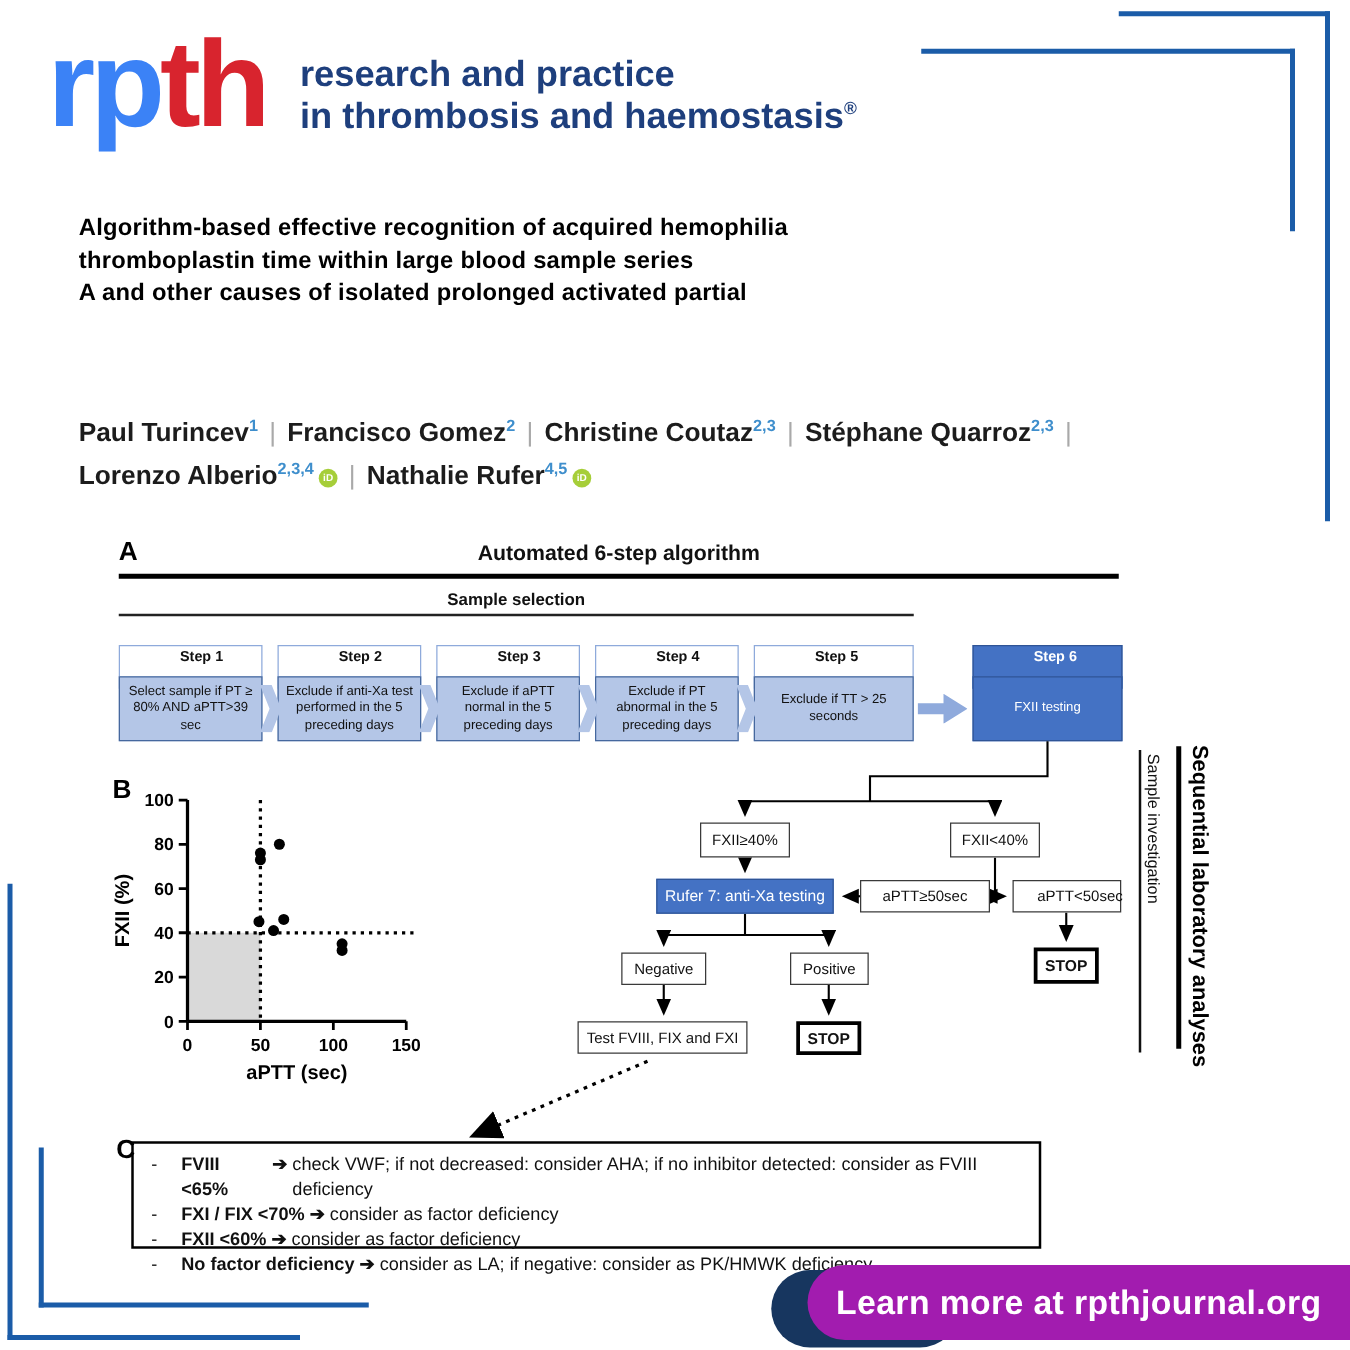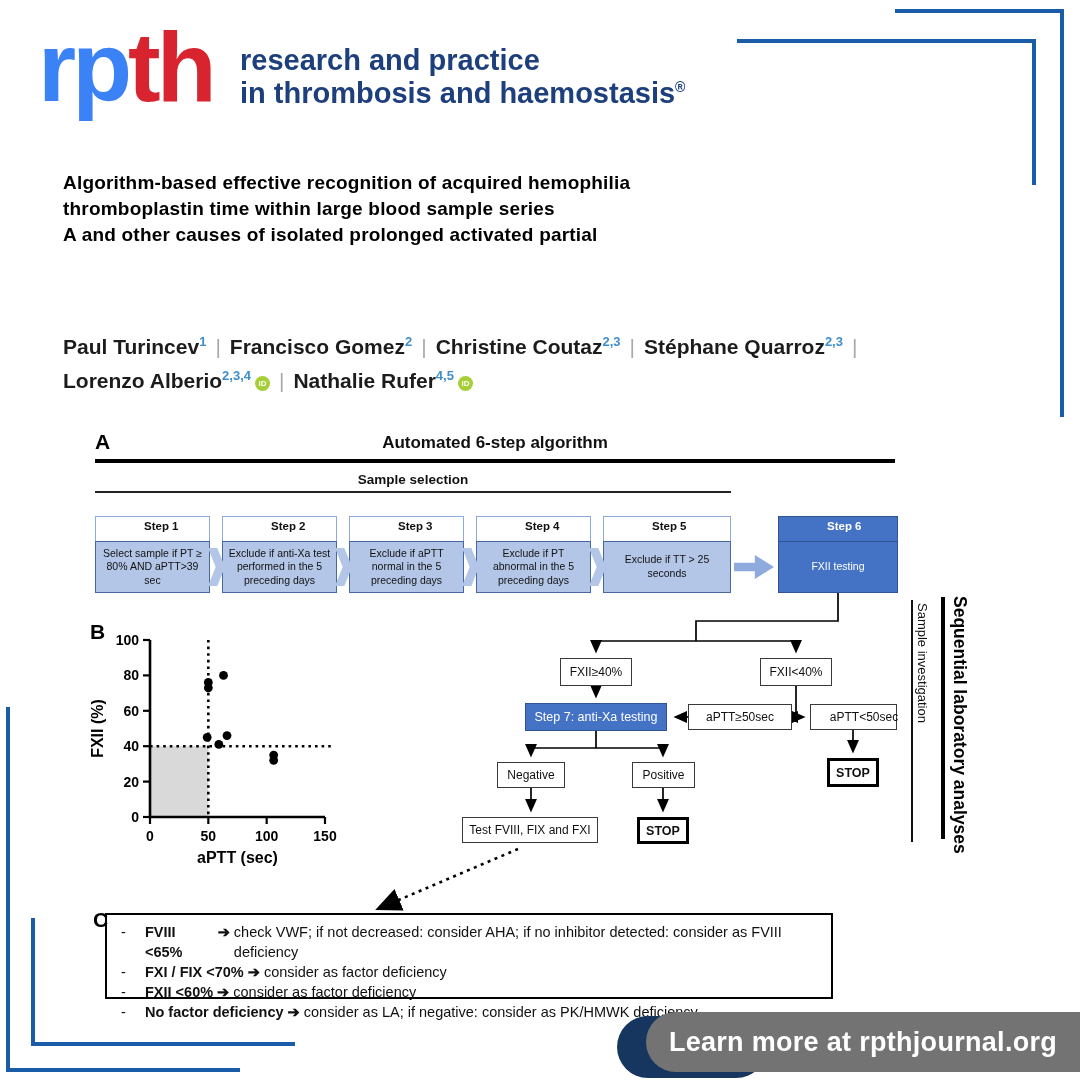--- a/index.html
+++ b/index.html
@@ -62,21 +62,21 @@
   
   .cbox{position:absolute;left:105px;top:913px;width:728px;height:86px;border:2.5px solid #000;box-sizing:border-box;
         padding:7px 10px 0 14px;}
   .citem{display:flex;font-size:14.5px;line-height:1.38;}
   .citem .dash{width:24px;flex:none;}
   .citem b{font-weight:bold;}
   .citem .arr{font-weight:bold;padding:0 4px;}
 
   
   .banner-navy{position:absolute;left:617px;top:1016px;width:150px;height:62px;background:#17365f;border-radius:31px;}
-  .banner-red{position:absolute;left:646px;top:1012px;width:434px;height:60px;background:#737373;
+  .banner-red{position:absolute;left:646px;top:1012px;width:434px;height:60px;background:#a21caf;
               border-radius:30px 0 0 30px;display:flex;align-items:center;justify-content:center;}
   .banner-red span{color:#fff;font-size:27px;font-weight:bold;letter-spacing:.3px;}
 
   svg text{font-family:"Liberation Sans",sans-serif;}
 </style>
 </head>
 <body>
 
 <div class="poster">
 
@@ -158,21 +158,21 @@
       <path d="M663 748 L663 755" marker-end="url(#ah)"></path>
       <path d="M531 788 L531 810" marker-end="url(#ah)"></path>
       <path d="M663 788 L663 810" marker-end="url(#ah)"></path>
       <path d="M853 730 L853 751" marker-end="url(#ah)"></path>
       <path d="M518 849 L380 908" stroke-width="2.6" stroke-dasharray="3 4.5" marker-end="url(#ahb)"></path>
     </g>
   </svg>
 
   <div class="fbox" style="left:560px;top:658px;width:72px;height:28px;">FXII≥40%</div>
   <div class="fbox" style="left:760px;top:658px;width:72px;height:28px;">FXII&lt;40%</div>
-  <div class="fbox blue" style="left:525px;top:703px;width:142px;height:28px;">Step 7: anti-Xa testing</div>
+  <div class="fbox blue" style="left:525px;top:703px;width:142px;height:28px;">Rufer 7: anti-Xa testing</div>
   <div class="fbox" style="left:688px;top:704px;width:104px;height:26px;">aPTT≥50sec</div>
   <div class="fbox" style="left:810px;top:704px;width:87px;height:26px;padding-left:21px;">aPTT&lt;50sec</div>
   <div class="fbox" style="left:497px;top:762px;width:68px;height:26px;">Negative</div>
   <div class="fbox" style="left:632px;top:762px;width:63px;height:26px;">Positive</div>
   <div class="fbox" style="left:462px;top:817px;width:136px;height:26px;">Test FVIII, FIX and FXI</div>
   <div class="fbox bold" style="left:637px;top:817px;width:52px;height:27px;">STOP</div>
   <div class="fbox bold" style="left:827px;top:758px;width:52px;height:29px;">STOP</div>
 
   <div class="vline-thin"></div>
   <div class="vlabel v-sample">Sample investigation</div>

